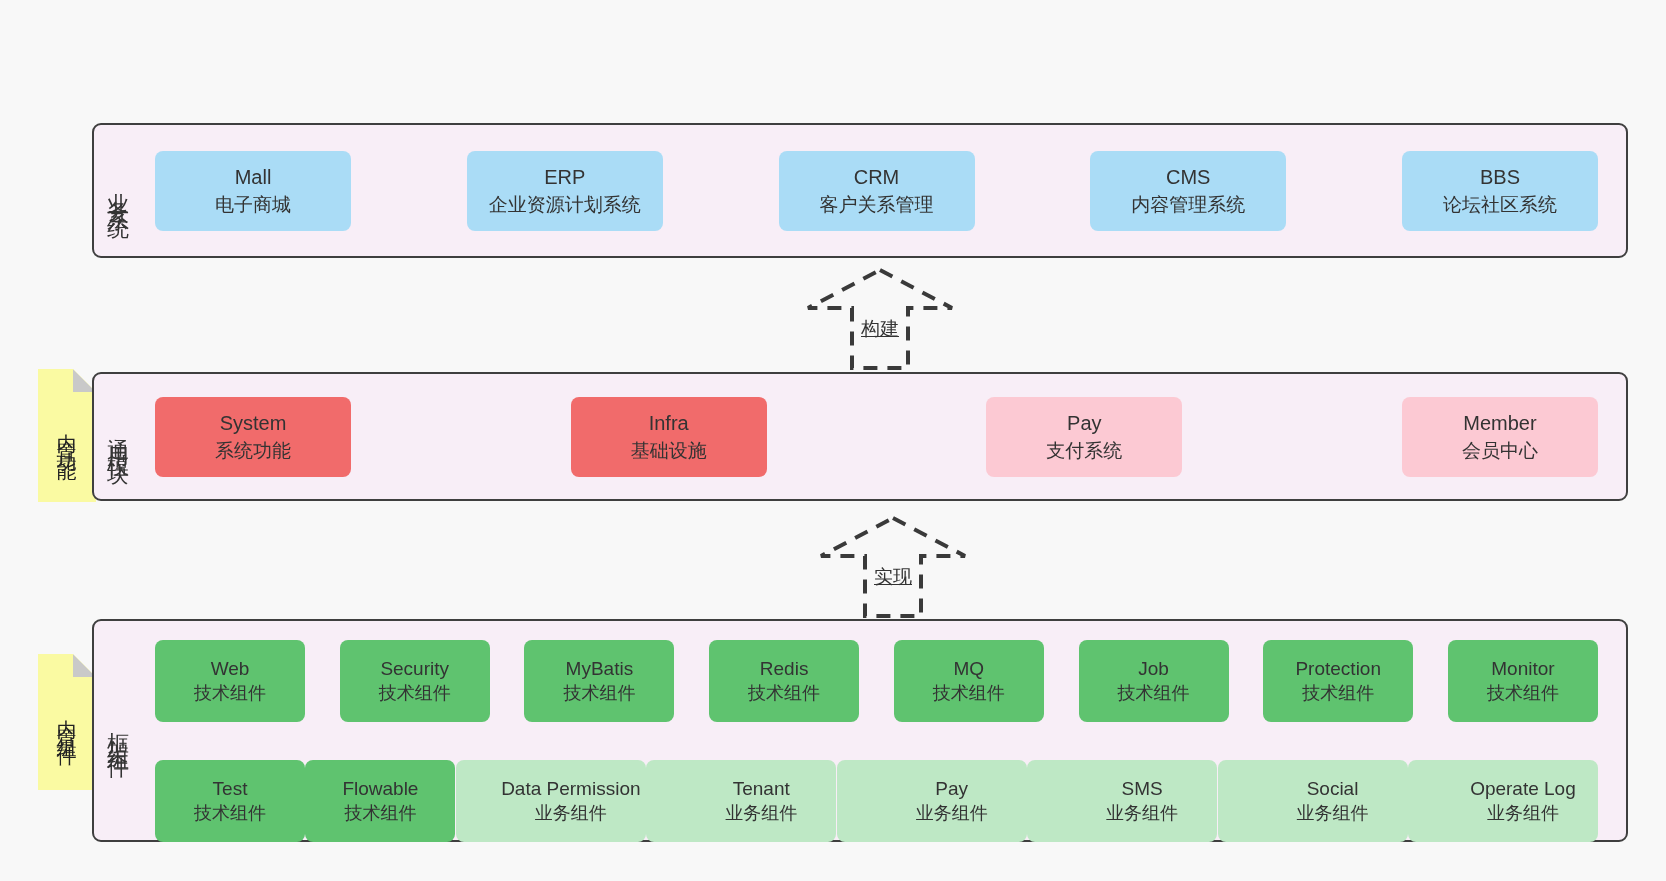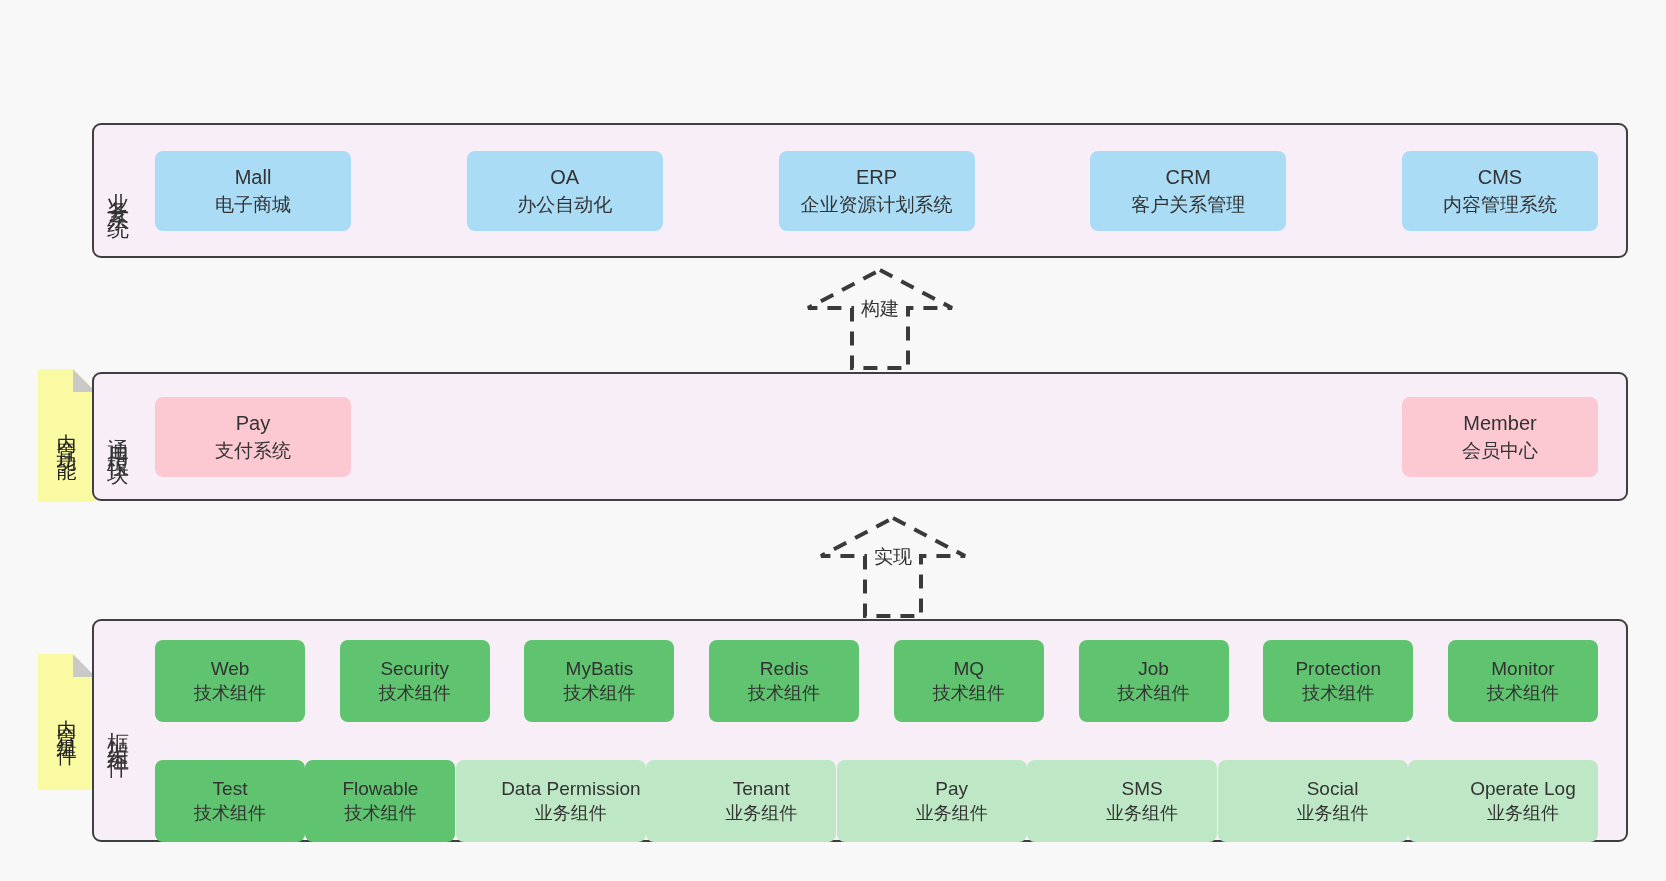--- a/index.html
+++ b/index.html
@@ -69,23 +69,23 @@
     writing-mode:vertical-lr;text-orientation:upright;
     font-size:20px;letter-spacing:9px;line-height:1;color:#222;
     white-space:nowrap;
   }
   
   .arrow{position:absolute;width:150px;height:106px;z-index:3;}
   .arrow svg{display:block;width:100%;height:100%;}
   #arrow-build{left:805px;top:266px;}
   #arrow-implement{left:818px;top:514px;}
   .arrow-label{
-    position:absolute;top:30px;left:50%;transform:translateX(-50%);
+    position:absolute;top:50px;left:50%;transform:translateX(-50%);
     background:var(--page-bg,#f8f8f8);padding:0 3px;
-    font-size:19px;color:var(--text,#333);white-space:nowrap;
+    font-size:19px;color:var(--text,#333);white-space:nowrap;text-decoration:underline;
   }
 </style>
 </head>
 <body>
 
 <div class="tab" id="tab-modules">
   <span class="fold"></span>
   <span class="vtext">内置功能</span>
 </div>
 <div class="tab" id="tab-framework">
@@ -94,48 +94,56 @@
 </div>
 
 <div class="panel" id="panel-business">
   <div class="vlabel">业务系统</div>
   <div class="row">
     <div class="box w6" data-variant="blue">
       <div class="en">Mall</div>
       <div class="cn">电子商城</div>
     </div>
     <div class="box w6" data-variant="blue">
-      <div class="en">OA</div>
-      <div class="cn">办公自动化</div>
-    </div>
-    <div class="box w6" data-variant="blue">
       <div class="en">ERP</div>
       <div class="cn">企业资源计划系统</div>
     </div>
     <div class="box w6" data-variant="blue">
       <div class="en">CRM</div>
       <div class="cn">客户关系管理</div>
     </div>
     <div class="box w6" data-variant="blue">
       <div class="en">CMS</div>
       <div class="cn">内容管理系统</div>
+    </div>
+    <div class="box w6" data-variant="blue">
+      <div class="en">BBS</div>
+      <div class="cn">论坛社区系统</div>
     </div>
   </div>
 </div>
 
 <div class="arrow" id="arrow-build">
   <svg viewBox="0 0 150 106">
     <path d="M75,4 L147,42 L103,42 L103,102 L47,102 L47,42 L3,42 Z" fill="#f8f8f8" stroke="#3a3a3a" stroke-width="4" stroke-dasharray="14 10"></path>
   </svg>
   <span class="arrow-label">构建</span>
 </div>
 
 <div class="panel" id="panel-modules">
   <div class="vlabel">通用模块</div>
   <div class="row">
+    <div class="box w6" data-variant="red">
+      <div class="en">System</div>
+      <div class="cn">系统功能</div>
+    </div>
+    <div class="box w6" data-variant="red">
+      <div class="en">Infra</div>
+      <div class="cn">基础设施</div>
+    </div>
     <div class="box w6" data-variant="pink">
       <div class="en">Pay</div>
       <div class="cn">支付系统</div>
     </div>
     <div class="box w6" data-variant="pink">
       <div class="en">Member</div>
       <div class="cn">会员中心</div>
     </div>
   </div>
 </div>

